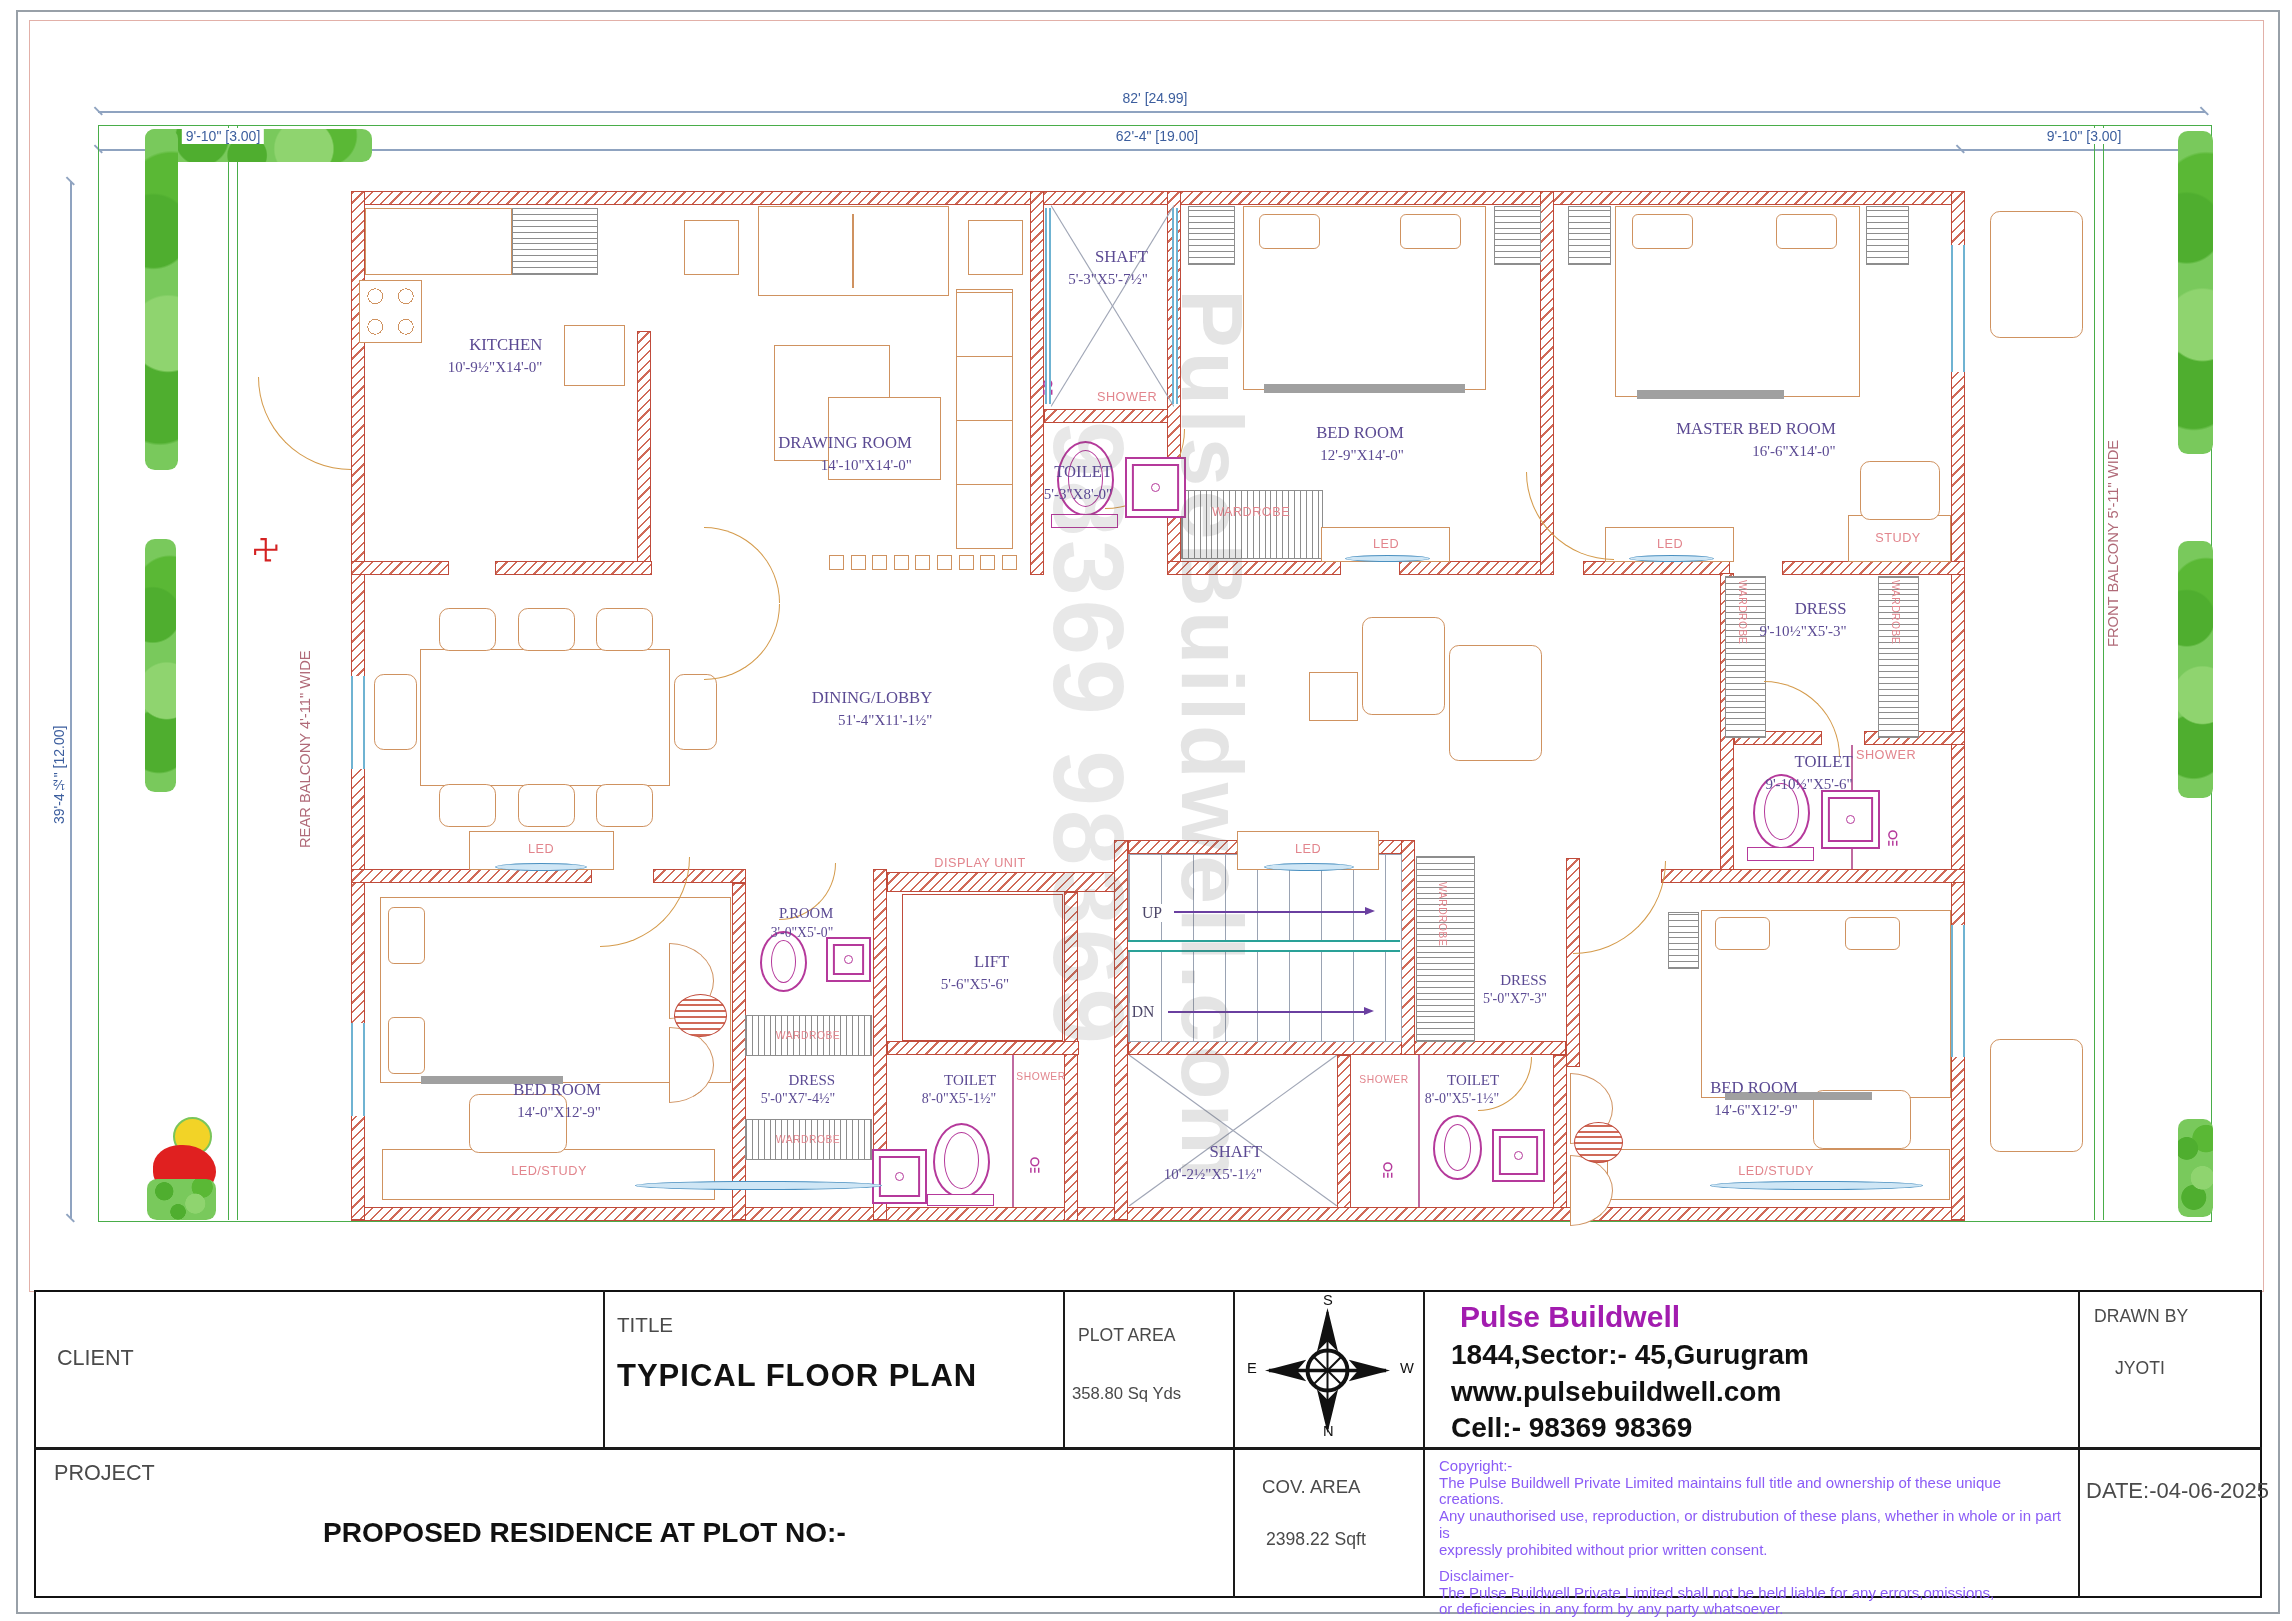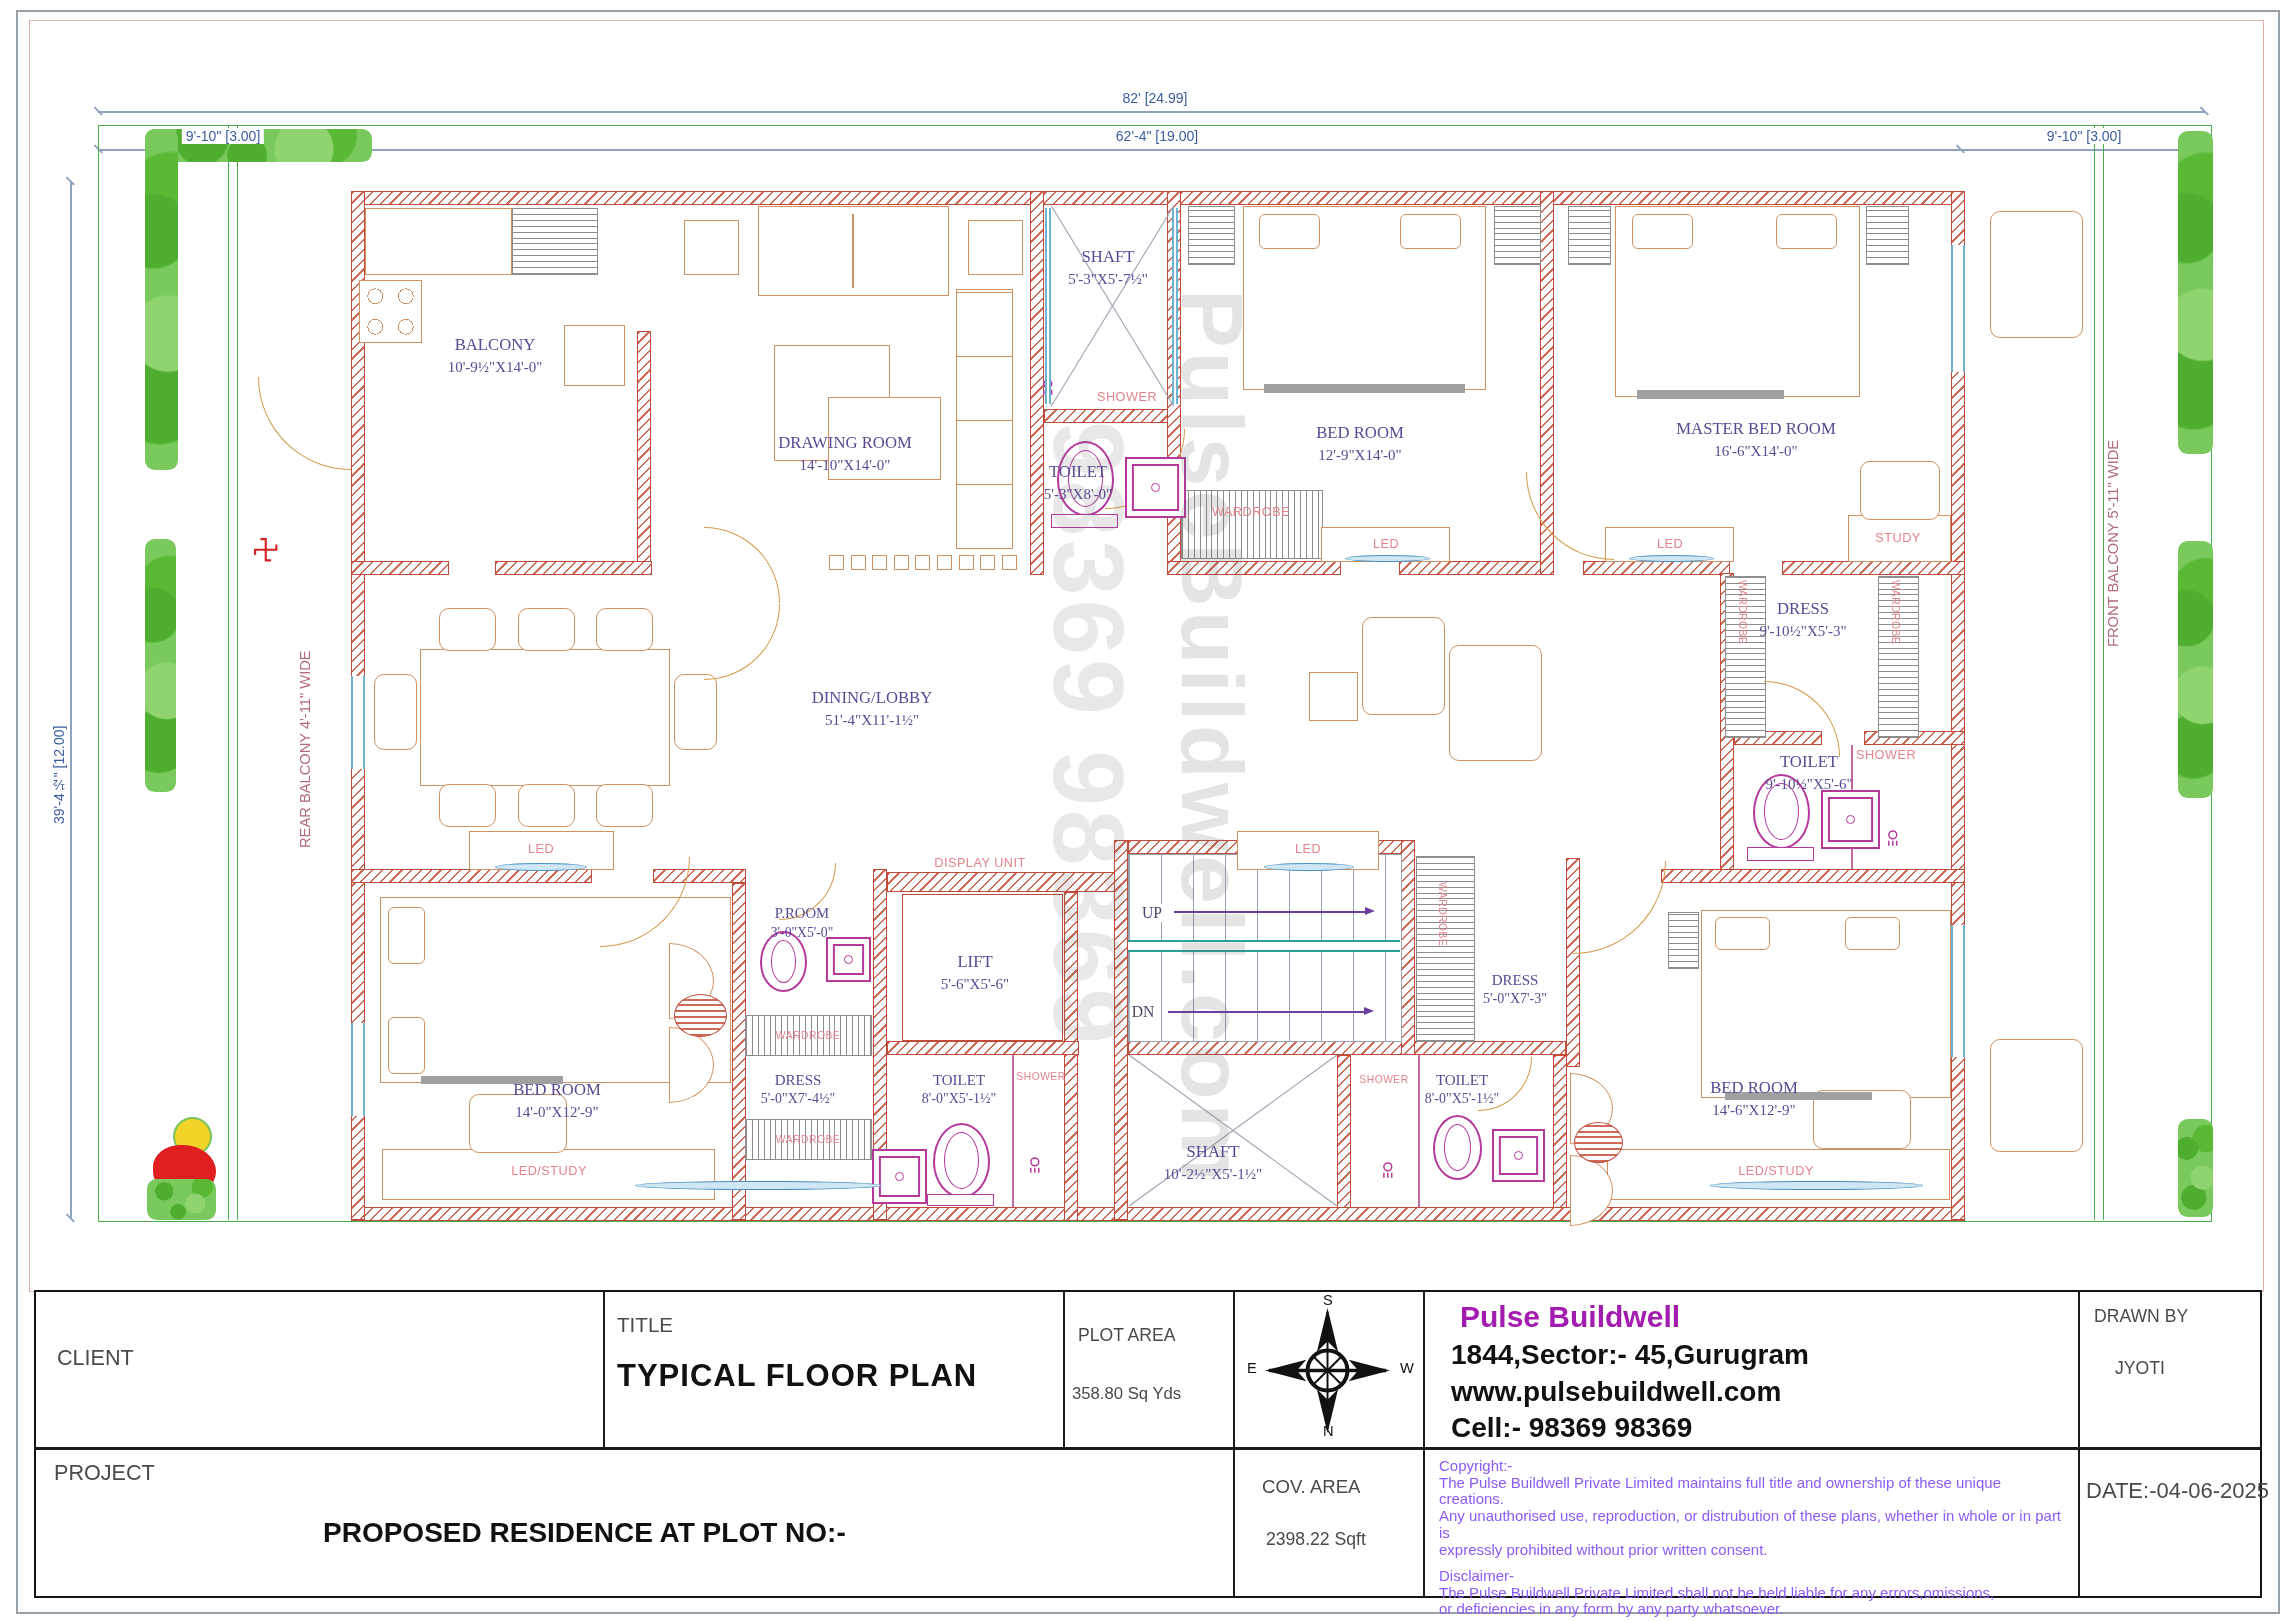--- a/index.html
+++ b/index.html
@@ -1,21 +1,21 @@
 <!DOCTYPE html>
 <html><head>
 <meta charset="utf-8">
 <style>
   html,body{margin:0;padding:0;background:#fff}
   .sheet{position:relative;width:2293px;height:1621px;background:#fff;font-family:"Liberation Sans",sans-serif;overflow:hidden}
   .abs{position:absolute}
   .w{position:absolute;background:repeating-linear-gradient(135deg,#d06a58 0,#d06a58 1.6px,#fff 1.6px,#fff 6.9px);border:1px solid #c04b3b;box-sizing:border-box}
   .f{position:absolute;background:#fff;border:1.5px solid #cf9260;box-sizing:border-box}
   .frr{border-radius:9.8px}
-  .lbl{position:absolute;transform:translate(-50%,-50%);text-align:center;color:#5b4a93;font-family:"Liberation Serif",serif;font-size:16.7px;line-height:1.35;white-space:nowrap;z-index:6}
+  .lbl{position:absolute;transform:translate(-50%,-50%);text-align:right;color:#5b4a93;font-family:"Liberation Serif",serif;font-size:16.7px;line-height:1.35;white-space:nowrap;z-index:6}
   .lbl .sz{font-size:15px;display:block}
   .lbl .nm{display:block}
   .pk{position:absolute;transform:translate(-50%,-50%);color:#e2858d;font-size:12.7px;letter-spacing:0.5px;white-space:nowrap;z-index:6}
   .pk10{font-size:10.3px}
   .updn{position:absolute;transform:translate(-50%,-50%);color:#4c4668;font-family:"Liberation Serif",serif;font-size:15.7px;z-index:6}
   .dim{position:absolute;transform:translate(-50%,-50%);color:#3c5e9e;font-size:14px;background:#fff;padding:0 3.9px;white-space:nowrap;z-index:6}
   .dl{position:absolute;background:#8fa3c0}
   .tick{position:absolute;width:10.8px;height:1.6px;background:#8fa3c0;transform:rotate(45deg)}
   .vtext{writing-mode:vertical-rl;transform:rotate(180deg)}
   .sv{position:absolute;background:repeating-linear-gradient(90deg,#8d8d8d 0 1px,#fff 1px 5.9px);border:1px solid #8d8d8d;box-sizing:border-box}
@@ -322,21 +322,21 @@
   <div class="f" style="left:669px;top:1027px;width:45px;height:76px;border-radius:0 100% 100% 0/0 50% 50% 0"></div>
   <div class="abs" style="left:674px;top:994px;width:51px;height:41px;border-radius:50%;background:repeating-linear-gradient(0deg,#d06a58 0 2px,#fff 2px 5.9px);border:1.5px solid #c04b3b"></div>
   <div class="f" style="left:1570px;top:1073px;width:43px;height:71px;border-radius:0 100% 100% 0/0 50% 50% 0"></div>
   <div class="f" style="left:1570px;top:1155px;width:43px;height:71px;border-radius:0 100% 100% 0/0 50% 50% 0"></div>
   <div class="abs" style="left:1574px;top:1122px;width:47px;height:39px;border-radius:50%;background:repeating-linear-gradient(0deg,#d06a58 0 2px,#fff 2px 5.9px);border:1.5px solid #c04b3b"></div>
 
   <div class="f frr" style="left:1990px;top:211px;width:93px;height:127px"></div>
   <div class="f frr" style="left:1990px;top:1039px;width:93px;height:113px"></div>
 
   <div class="lbl" style="left:495px;top:355px">
-      <span class="nm">BALCONY</span>
+      <span class="nm">KITCHEN</span>
       <span class="sz">10'-9½"X14'-0"</span>
     </div>
   <div class="lbl" style="left:845px;top:453px">
       <span class="nm">DRAWING ROOM</span>
       <span class="sz">14'-10"X14'-0"</span>
     </div>
   <div class="lbl" style="left:1108px;top:267px">
       <span class="nm">SHAFT</span>
       <span class="sz">5'-3"X5'-7½"</span>
     </div>

